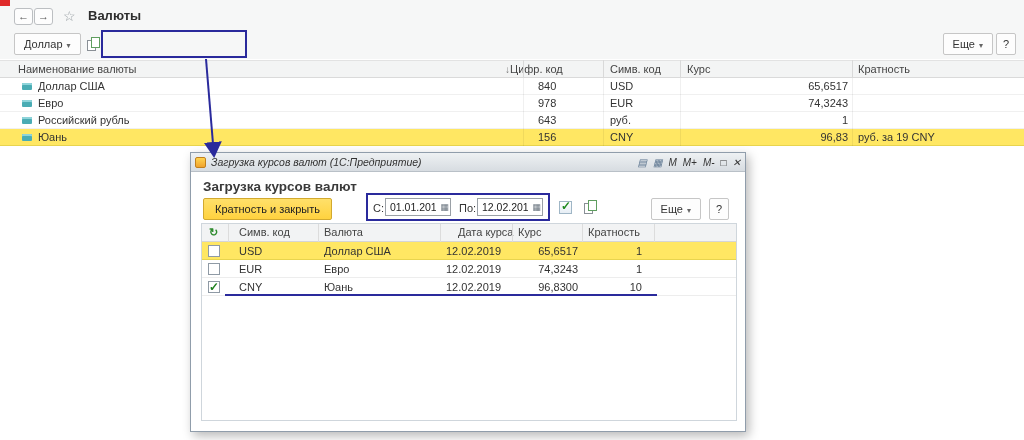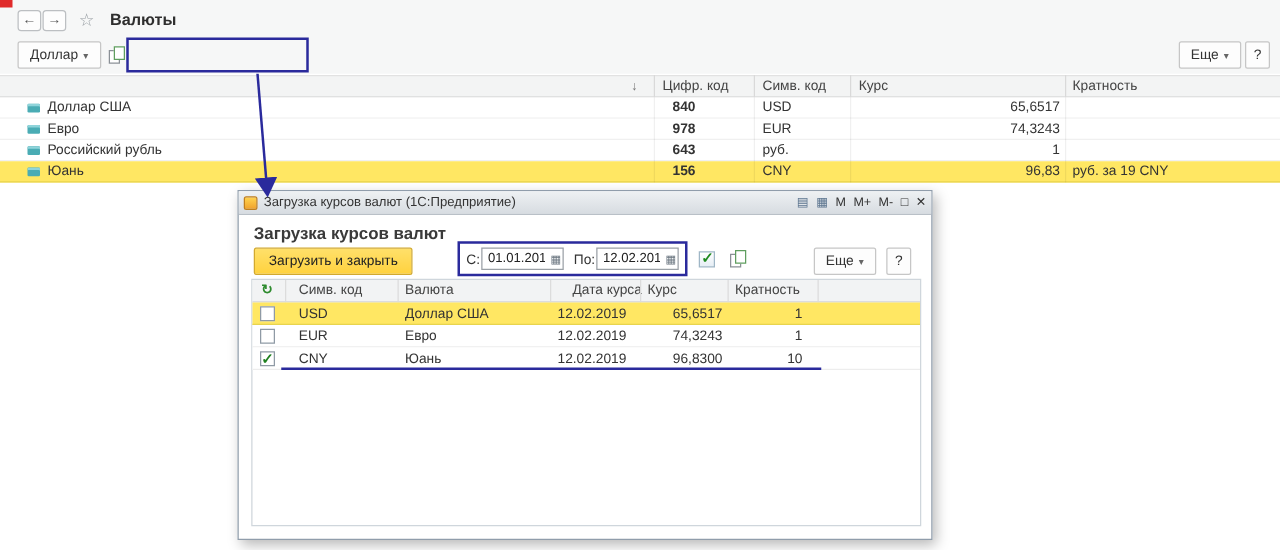--- a/index.html
+++ b/index.html
@@ -42,35 +42,36 @@
   .lrow {
     position:absolute; left:0; width:1024px; height:17px; line-height:17px;
     border-bottom:1px solid #f0f0f0; background:#fff;
   }
   .lrow.selected { background:#ffe763; border-bottom-color:#e8d44e; }
   .cur-icon {
     position:absolute; left:22px; top:5px; width:10px; height:7px;
     background:#4aacb4; border-radius:1px; box-shadow: inset 0 2px 0 #8fd4da;
   }
   .c-name { position:absolute; left:38px; }
-  .c-num  { position:absolute; left:538px;font-weight:bold; }
+  .c-num  { position:absolute; left:538px; }
   .c-sym  { position:absolute; left:610px; }
   .c-rate { position:absolute; left:680px; width:168px; text-align:right; }
   .c-mult { position:absolute; left:858px; }
   
   .overlay { position:absolute; left:0; top:0; width:1024px; height:440px; pointer-events:none; z-index:40; }
   
   .dialog {
     position:absolute; left:190px; top:152px; width:556px; height:280px;
     background:#fff; border:1px solid #909dab; box-shadow:3px 4px 10px rgba(0,0,0,0.28); z-index:10;
   }
   .dlg-titlebar {
     position:absolute; left:0; top:0; width:100%; height:19px;
     background:linear-gradient(#eef1f3,#d7dce1); border-bottom:1px solid #b9c0c7;
     line-height:18px;
+    font-style:italic;
   }
   .app-icon { position:absolute; left:4px; top:4px; width:11px; height:11px; background:linear-gradient(#ffd34e,#f0a32e); border:1px solid #c07f1d; border-radius:2px; }
   .dlg-title { position:absolute; left:20px; top:0; font-size:10.5px; color:#333; }
   .tb-icons { position:absolute; right:4px; top:0; height:19px; display:flex; align-items:center; gap:6px; }
   .tb-ic { font-size:10px; color:#5d7690; line-height:19px; }
   .tb-m  { font-size:10px; color:#333; }
   .tb-close { font-size:10px; color:#333; }
   .dlg-heading { position:absolute; left:12px; top:26px; font-size:13.5px; font-weight:bold; color:#3a3a3a; }
   .btn-yellow {
     position:absolute; left:12px; top:45px; height:22px; line-height:20px; padding:0 11px;
@@ -128,22 +129,23 @@
   </span>
   <div class="anno" style="left:101px; top:30px; width:146px; height:28px"></div>
   <div class="btn" style="right:31px; top:33px; left:auto">
     <span>Еще</span><span class="caret">▾</span>
   </div>
   <div class="btn" style="right:8px; top:33px; left:auto; width:20px; padding:0; text-align:center">
     <span>?</span>
   </div>
 
   <div class="lheader">
+    <span class="hc" style="left:18px">Наименование валюты</span>
     <span class="sort">↓</span>
-    <span class="hc" style="left:530px">Цифр. код</span>
+    <span class="hc" style="left:510px">Цифр. код</span>
     <span class="hc" style="left:610px">Симв. код</span>
     <span class="hc" style="left:687px">Курс</span>
     <span class="hc" style="left:858px">Кратность</span>
   </div>
   <i class="vsep" style="left:523px"></i>
   <i class="vsep" style="left:603px"></i>
   <i class="vsep" style="left:680px"></i>
   <i class="vsep" style="left:852px"></i>
 
   <div class="lrow" style="top:78px">
@@ -194,21 +196,21 @@
         <span class="tb-m">М+</span>
         <span class="tb-m">М-</span>
         <span class="tb-close">□</span>
         <span class="tb-close">✕</span>
       </span>
     </div>
 
     <div class="dlg-heading">Загрузка курсов валют</div>
 
     <div class="btn-yellow">
-      <span>Загрузить и закрыть</span>
+      <span>Кратность и закрыть</span>
     </div>
 
     <div class="anno" style="left:175px; top:40px; width:184px; height:28px"></div>
     <span class="date-label" style="left:182px">С:</span>
     <span class="date-field" style="left:194px">
       <input value="01.01.2019" style="">
       <span class="cal-ic">▦</span>
     </span>
     <span class="date-label" style="left:268px">По:</span>
     <span class="date-field" style="left:286px">

